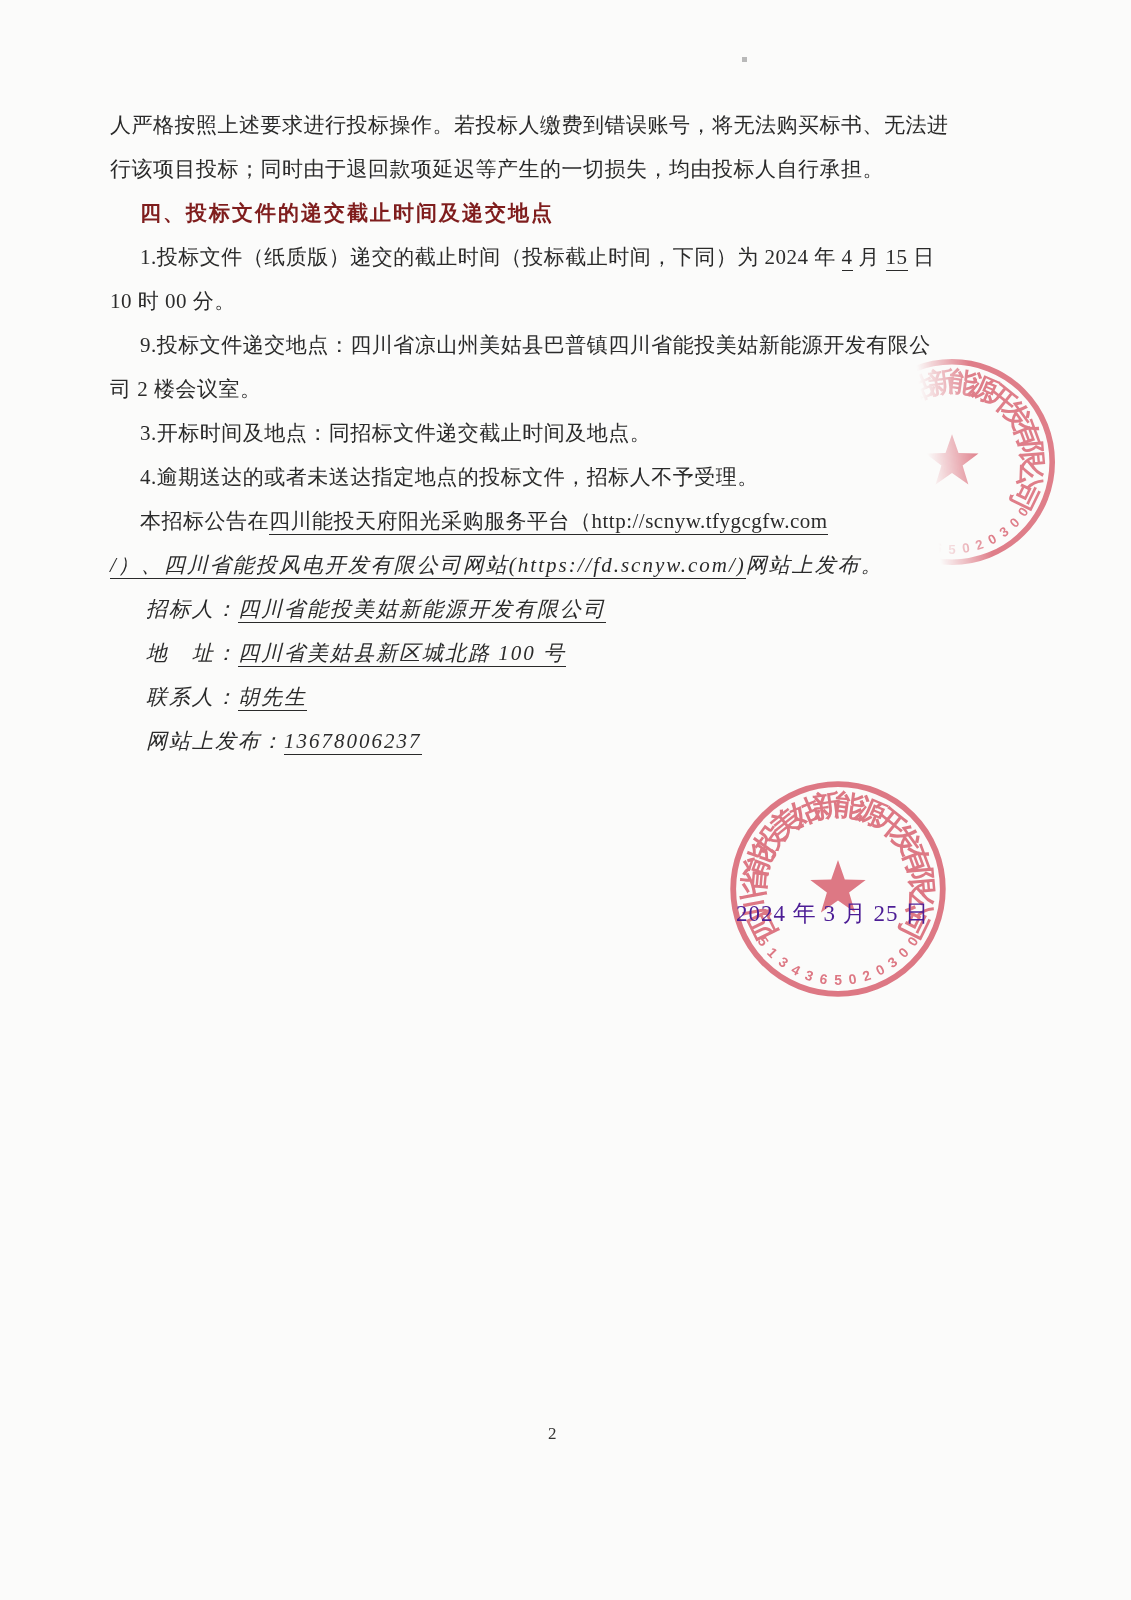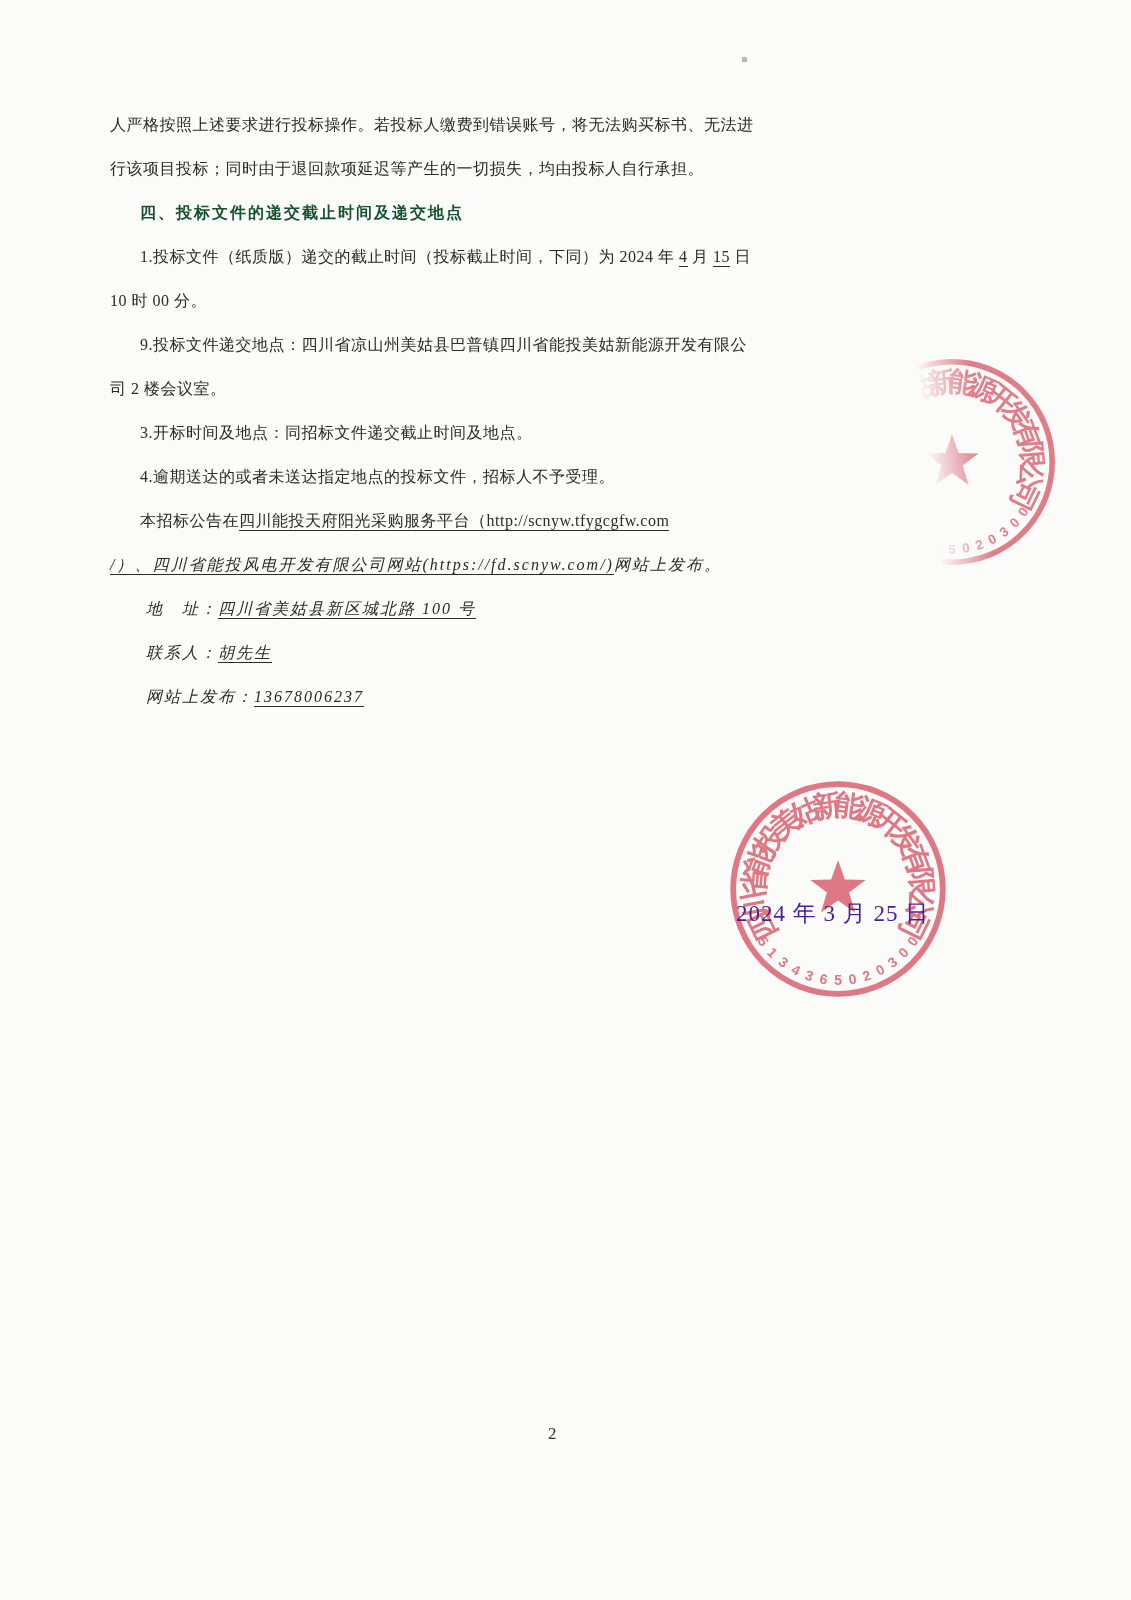--- a/index.html
+++ b/index.html
@@ -8,32 +8,32 @@
     background:#fbfbfa;
     font-family:"Liberation Serif","DejaVu Serif",serif;
     color:#2a2a2a;
     position:relative;
     overflow:hidden;
   }
   .doc{
     position:absolute;
     left:110px; top:103px;
     width:884px;
-    font-size:16px;
+    font-size:21px;
     line-height:44px;
     letter-spacing:0.5px;
   }
   .line{white-space:nowrap;}
   .indent{padding-left:30px;}
   .indent-sm{padding-left:36px;}
   .heading{
     font-family:"Liberation Sans","DejaVu Sans",sans-serif;
     font-weight:bold;
     letter-spacing:2px;
-    color:#14532d;
+    color:#7f1d1d;
   }
   .u{
     border-bottom:1.5px solid #2a2a2a;
     padding-bottom:1px;
   }
   .sp{letter-spacing:2px;font-style:italic;}
   
   .stamp{
     position:absolute;
     pointer-events:none;
@@ -92,20 +92,21 @@
     <div class="line">司 2 楼会议室。</div>
 
     <div class="line indent">3.开标时间及地点：同招标文件递交截止时间及地点。</div>
     <div class="line indent">4.逾期送达的或者未送达指定地点的投标文件，招标人不予受理。</div>
 
 
     <div class="line indent"><span>本招标公告在</span><span class="u">四川能投天府阳光采购服务平台（http://scnyw.tfygcgfw.com</span></div>
     <div class="line sp"><span class="u">/）、四川省能投风电开发有限公司网站(https://fd.scnyw.com/)</span><span>网站上发布。</span></div>
 
 
+    <div class="line indent-sm sp"><span>招标人：</span><span class="u">四川省能投美姑新能源开发有限公司</span></div>
     <div class="line indent-sm sp"><span>地　址：</span><span class="u">四川省美姑县新区城北路 100 号</span></div>
     <div class="line indent-sm sp"><span>联系人：</span><span class="u">胡先生</span></div>
     <div class="line indent-sm sp"><span>网站上发布：</span><span class="u">13678006237</span></div>
 
   </div>
 
   <div class="stamp stamp-partial"><svg xmlns="http://www.w3.org/2000/svg" width="214" height="214" viewBox="0 0 214 214">
         <circle cx="107" cy="107" r="100.2" fill="none" stroke="#db5c6c" stroke-width="5.6"></circle>
         <polygon points="107.0,79.2 100.5,98.0 80.5,98.4 96.4,110.4 90.6,129.5 107.0,118.1 123.4,129.5 117.6,110.4 133.5,98.4 113.5,98.0" fill="#db5c6c"></polygon>
         <text x="34.9" y="142.2" font-size="27.8" font-weight="bold" fill="#db5c6c" text-anchor="middle" dominant-baseline="central" transform="rotate(-116.0 34.9 142.2)" font-family="'Liberation Serif',serif">四</text>

